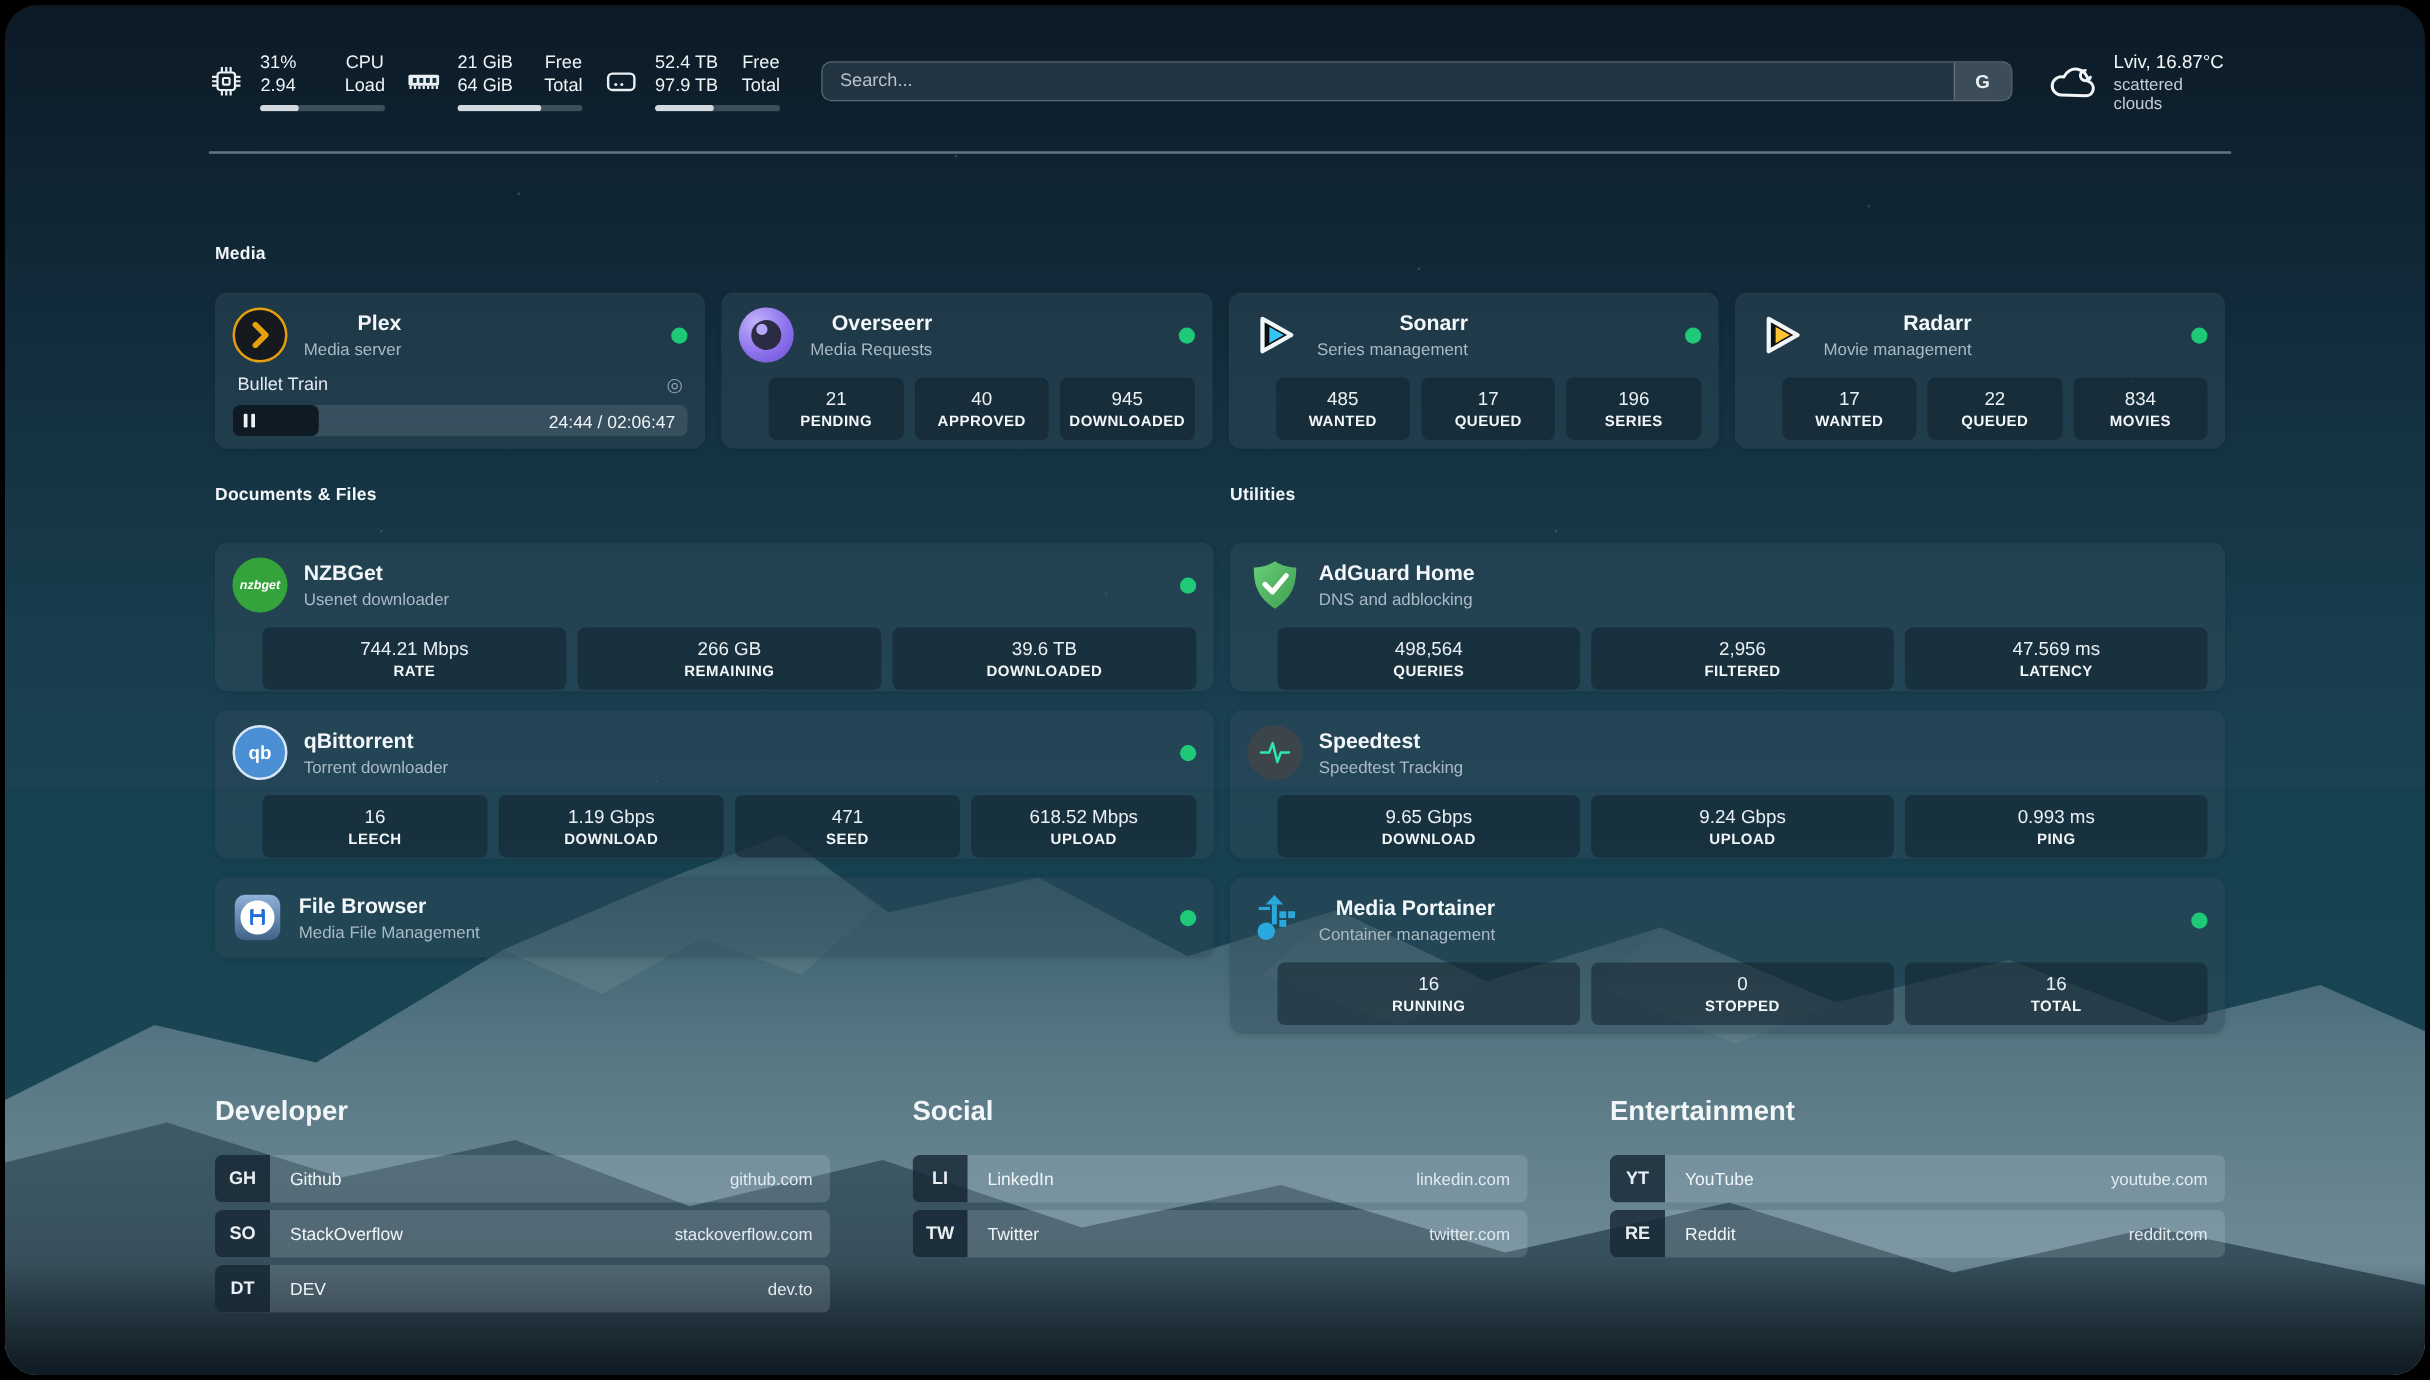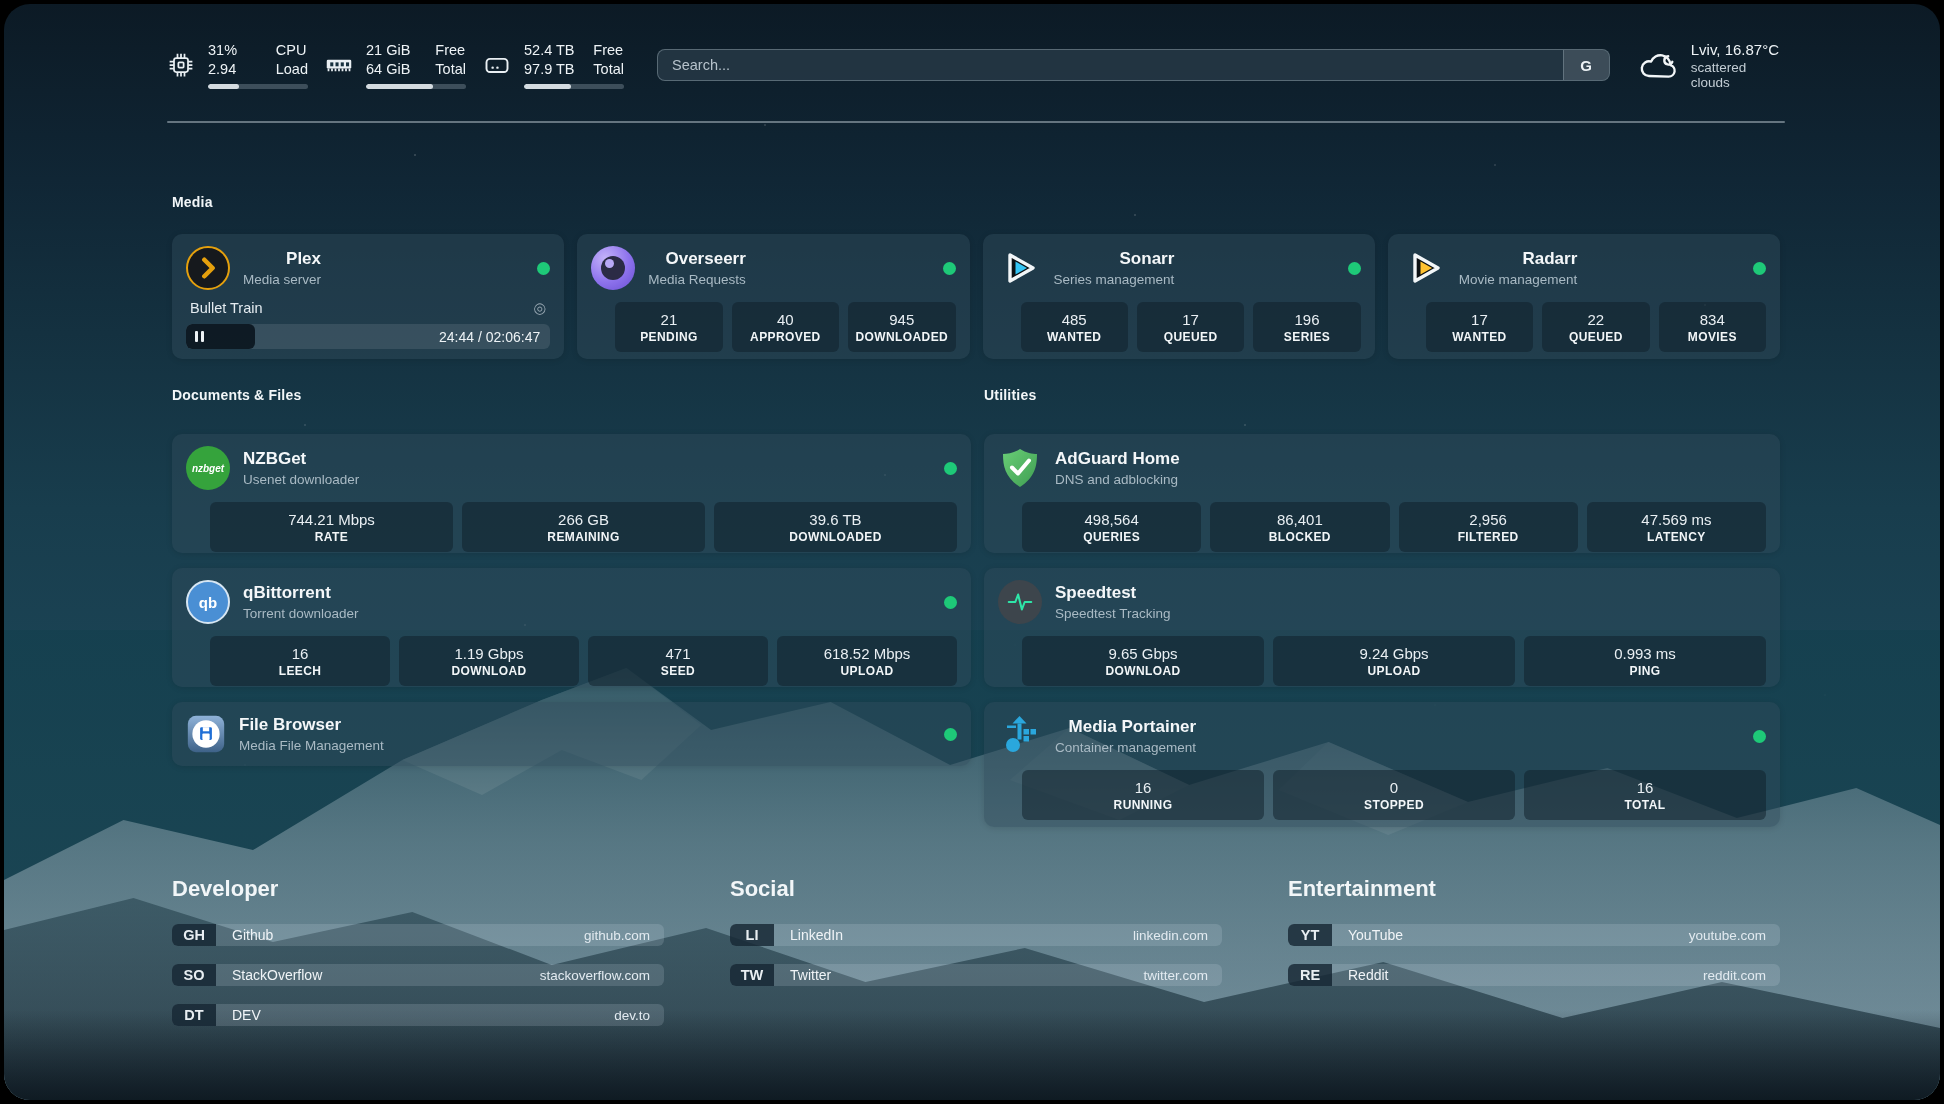--- a/index.html
+++ b/index.html
@@ -14,21 +14,21 @@
       240px 760px rgba(255,255,255,.12), 1820px 690px rgba(255,255,255,.12); }
   .mountains { position:absolute; left:0; bottom:0; width:100%; height:470px; }
 
   
   .topbar { position:absolute; left:163px; top:30px; width:1618px; height:62px; display:flex; align-items:center; }
   .sys-stats { display:flex; gap:17px; align-items:center; }
   .stat-group { display:flex; gap:13px; align-items:center; }
   .stat-icon { width:28px; height:28px; flex:0 0 auto; }
   .stat-body { display:flex; flex-direction:column; width:100px; }
   .stat-lines { display:flex; justify-content:space-between; }
-  .stat-col { display:flex; flex-direction:column; color:#eef3f6; font-size:14.5px; line-height:1.32; font-weight:500; }
+  .stat-col { display:flex; flex-direction:column; color:#eef3f6; font-size:14.5px; line-height:1.32; font-weight:500;align-items:center; }
   .bar { margin-top:5px; height:5px; border-radius:3px; background:rgba(148,166,178,0.35); overflow:hidden; }
   .bar-fill { height:100%; border-radius:3px; background:#d4dbe0; }
 
   .searchbar { margin-left:33px; width:990px; height:32px; display:flex; align-items:stretch;
     background:rgba(42,60,74,0.75); border:1px solid rgba(190,205,216,0.35); border-radius:8px; overflow:hidden; }
   .searchbar input { flex:1; background:transparent; border:none; outline:none; color:#e8eef2;
     font-family:"Liberation Sans", sans-serif; font-size:14.5px; padding:0 14px; }
   .searchbar input::placeholder { color:#b6c2cb; }
   .search-engine { width:46px; border:none; border-left:1px solid rgba(190,205,216,0.3); cursor:pointer;
     background:rgba(255,255,255,0.12); color:#eef3f6; font-size:15px; font-weight:700; font-family:"Liberation Sans", sans-serif; }
@@ -83,21 +83,21 @@
   .nzb-badge { background:#35a33c; color:#fff; font-size:10px; font-style:italic; font-weight:700; }
   .qb-badge { background:#4a8fd4; border:2px solid #d7e6f3; color:#fff; font-size:15px; font-weight:700; }
   .ovs-badge { background:radial-gradient(circle at 32% 28%, #c3b2f9 0%, #8d72ec 55%, #6a4fd3 100%); }
   .ovs-inner { width:24px; height:24px; border-radius:50%; background:#2b2b45; position:relative; }
   .ovs-dot { position:absolute; left:4px; top:3px; width:9px; height:9px; border-radius:50%; background:#b9a8f6; }
   .spd-badge { background:#3d454c; }
 
   
   .bookmarks { position:absolute; left:168px; top:872px; width:1608px; display:grid; grid-template-columns:repeat(3,1fr); gap:66px; }
   .bm-col h2 { color:#f2f6f8; font-size:22px; font-weight:600; margin-bottom:22px; }
-  .bm-row { display:flex; align-items:stretch; height:22px; margin-bottom:18px; border-radius:6px; overflow:hidden;
+  .bm-row { display:flex; align-items:stretch; height:38px; margin-bottom:6px; border-radius:6px; overflow:hidden;
     background:rgba(215,230,240,0.16); cursor:pointer; }
   .bm-abbr { width:44px; background:rgba(14,31,43,0.78); color:#e8eef2; font-size:14.5px; font-weight:600;
     display:flex; align-items:center; justify-content:center; }
   .bm-name { flex:1; display:flex; align-items:center; padding-left:16px; color:#f0f4f7; font-size:14px; font-weight:500; }
   .bm-url { display:flex; align-items:center; padding-right:14px; color:#e2eaf0; font-size:13.5px; }
 </style>
 </head>
 <body>
 
 <div class="screen">
@@ -455,24 +455,20 @@
           <div class="app-name">AdGuard Home</div>
           <div class="app-sub">DNS and adblocking</div>
         </div>
       </div>
       <div class="stat-row">
         <div class="stat-box">
             <div class="v">498,564</div>
             <div class="l">QUERIES</div>
           </div>
         <div class="stat-box">
-            <div class="v">86,401</div>
-            <div class="l">BLOCKED</div>
-          </div>
-        <div class="stat-box">
             <div class="v">2,956</div>
             <div class="l">FILTERED</div>
           </div>
         <div class="stat-box">
             <div class="v">47.569 ms</div>
             <div class="l">LATENCY</div>
           </div>
       </div>
     </div>
 

